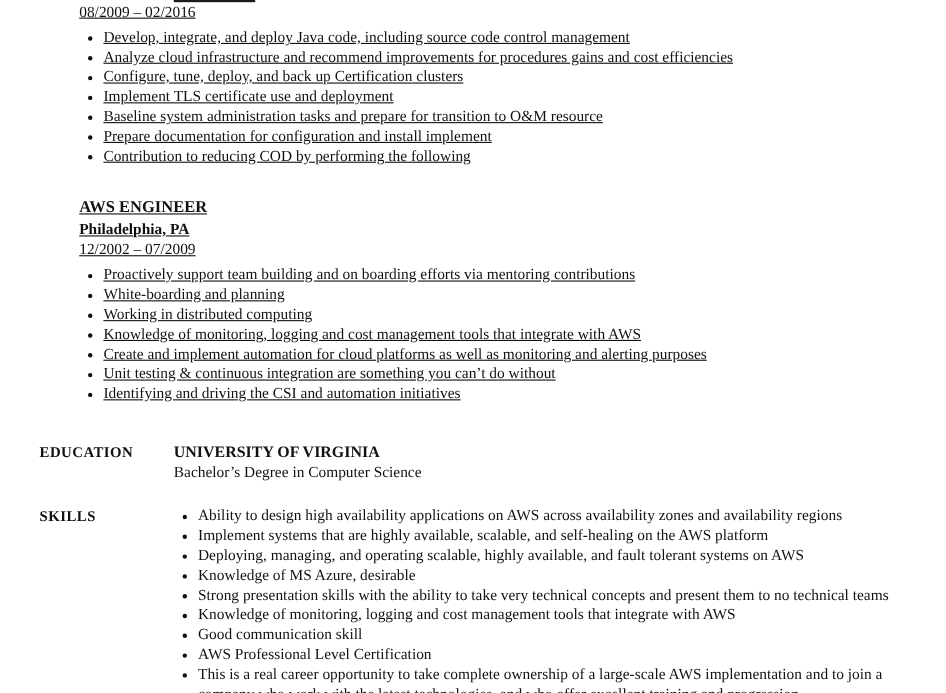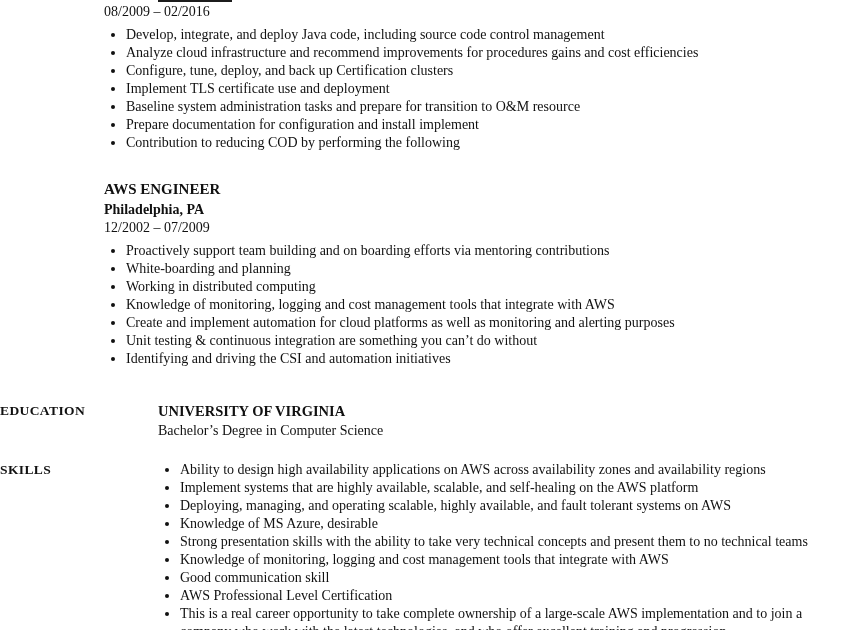--- a/index.html
+++ b/index.html
@@ -8,21 +8,21 @@
     position: relative;
     width: 860px;
     height: 630px;
     background: #ffffff;
     color: #111111;
     font-family: "Liberation Serif", serif;
     font-size: 14px;
     line-height: 18px;
     overflow: hidden;
   }
-  .indent { margin-left: 104px; width: 652px; }
+  .indent { margin-left: 72px; width: 652px; text-decoration: underline; }
 
   .clip-mark {
     position: absolute;
     top: 0; left: 158px;
     width: 74px; height: 2px;
     background: #1c1c1c;
   }
 
   .job-prev { padding-top: 3px; }
   .dates { font-weight: normal; }
@@ -33,20 +33,21 @@
   }
   .bullets li { line-height: 18px; }
 
   .job-second { margin-top: 28px; }
   .job-title { font-size: 15px; font-weight: bold; line-height: 19px; }
   .job-location { font-weight: bold; line-height: 18px; margin-top: 2px; }
 
   .row { display: flex; }
   .label-col {
     width: 158px;
+    padding-left: 36px;
     flex: 0 0 158px;
     font-weight: bold;
     font-size: 13.5px;
     letter-spacing: 0.4px;
   }
   .content-col { width: 652px; }
 
   .education-row { margin-top: 34px; }
   .school { font-weight: bold; font-size: 14.5px; line-height: 19px; }
   .degree { font-weight: normal; line-height: 19px; }

